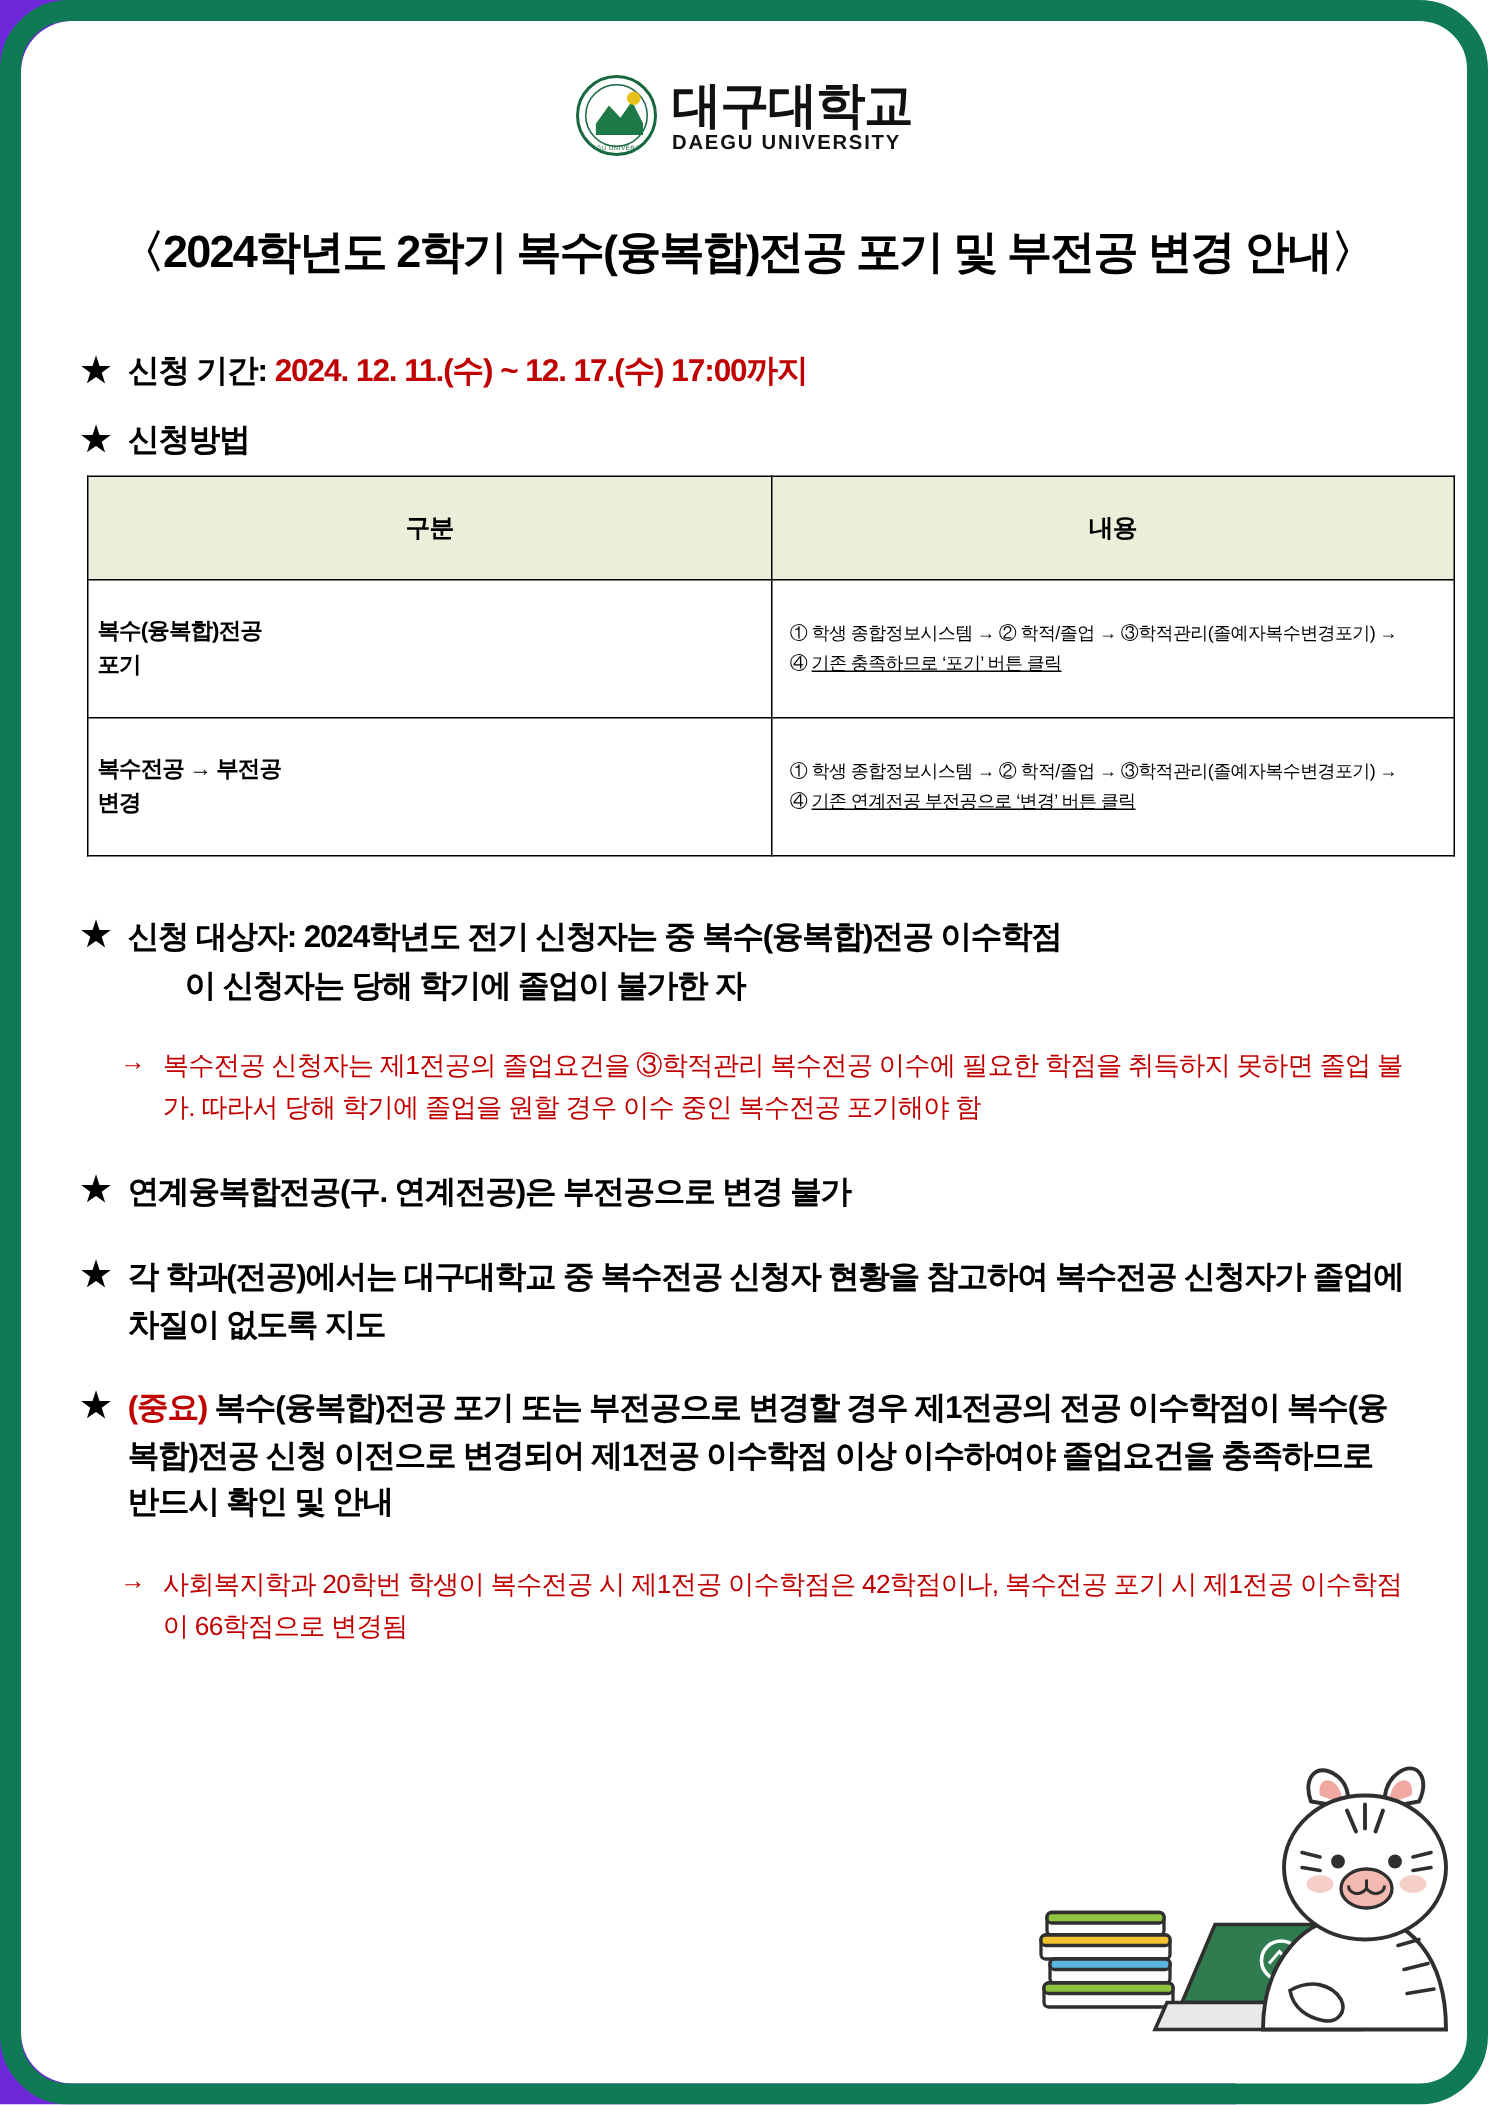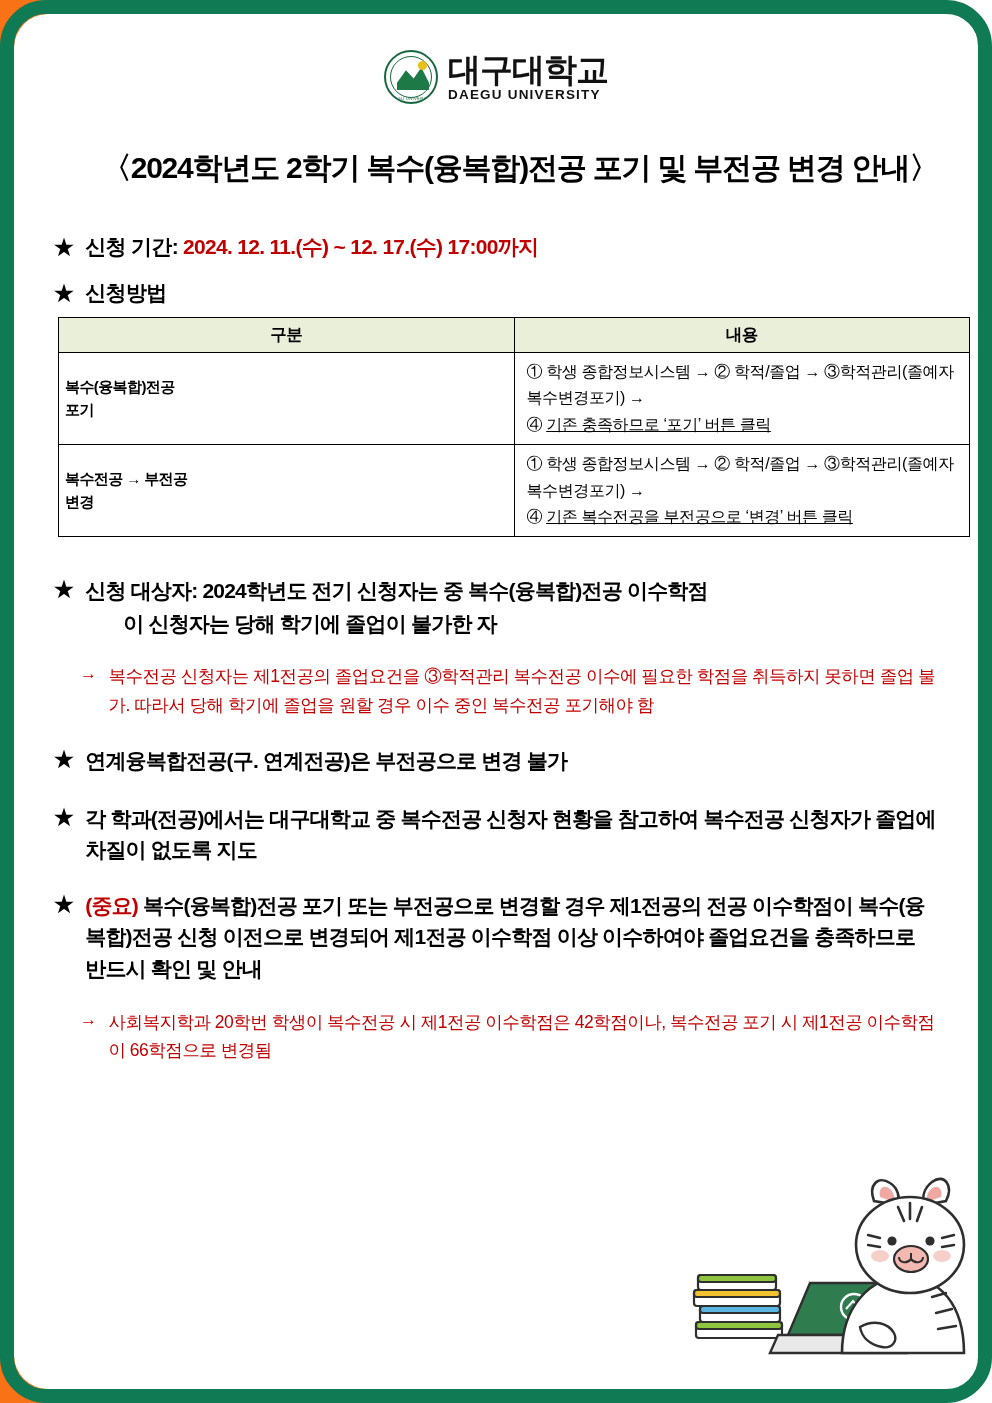--- a/index.html
+++ b/index.html
@@ -8,21 +8,21 @@
     width: 992px;
     height: 1403px;
     font-family: "Liberation Sans", sans-serif;
     background: #ffffff;
     overflow: hidden;
   }
   .page {
     position: relative;
     width: 824px;
     height: 1403px;
-    background: #f97316;
+    background: #6d28d9;
     text-decoration: underline;
   }
   
   .frame {
     position: absolute;
     left: 0; top: 0;
     width: 992px; height: 1403px;
     border: 14px solid #0f7a54;
     border-radius: 46px;
     background: transparent;
@@ -104,21 +104,21 @@
     margin-top: 2px;
   }
 
   
   .title {
     margin: 42px 0 0 0;
     font-size: 30px;
     font-weight: bold;
     color: #000000;
     letter-spacing: -1.2px;
-    text-align: right;
+    text-align: center;
     padding-left: 4px;
   }
 
   
   .row {
     display: flex;
     align-items: flex-start;
     gap: 12px;
   }
   .star {
@@ -150,41 +150,41 @@
 
   
   table.method {
     width: 912px;
     border-collapse: collapse;
     margin: 10px 0 0 4px;
     table-layout: fixed;
   }
   table.method th, table.method td {
     border: 1px solid #000000;
-    padding: 6px 6px;
+    padding: 23px 6px;
     vertical-align: middle;
   }
   table.method thead th {
     background: #e9efd9;
     text-align: center;
     font-size: 16.5px;
     font-weight: bold;
     letter-spacing: -.5px;
     height: 30px;
   }
   table.method td.cat {
     width: 188px;
     text-align: left;
     font-size: 15px;
     font-weight: bold;
     letter-spacing: -.6px;
     line-height: 1.5;
   }
   table.method td.desc {
-    font-size: 16px;
+    font-size: 12px;
     letter-spacing: -.4px;
     line-height: 1.65;
     padding-left: 12px;
     height: 72px;
   }
   .u { text-decoration: underline; }
 
   
   .p-target {
     margin-top: 38px;
@@ -285,21 +285,21 @@
             </td>
           </tr>
           <tr>
             <td class="cat">
               <div>복수전공 → 부전공</div>
               <div>변경</div>
             </td>
             <td class="desc">
               <div>① 학생 종합정보시스템 → ② 학적/졸업 → ③학적관리(졸예자복수변경포기) →</div>
               <div>
-                <span>④ </span><span class="u">기존 복수전공을 부전공으로 ‘변경’ 버튼 클릭</span>
+                <span>④ </span><span class="u">기존 연계전공 부전공으로 ‘변경’ 버튼 클릭</span>
               </div>
             </td>
           </tr>
         </tbody>
       </table>
 
       <div class="row p-target">
         <span class="star">★</span>
         <div>
           <span>신청 대상자: 2024학년도 전기 신청자는 중 복수(융복합)전공 이수학점</span>

